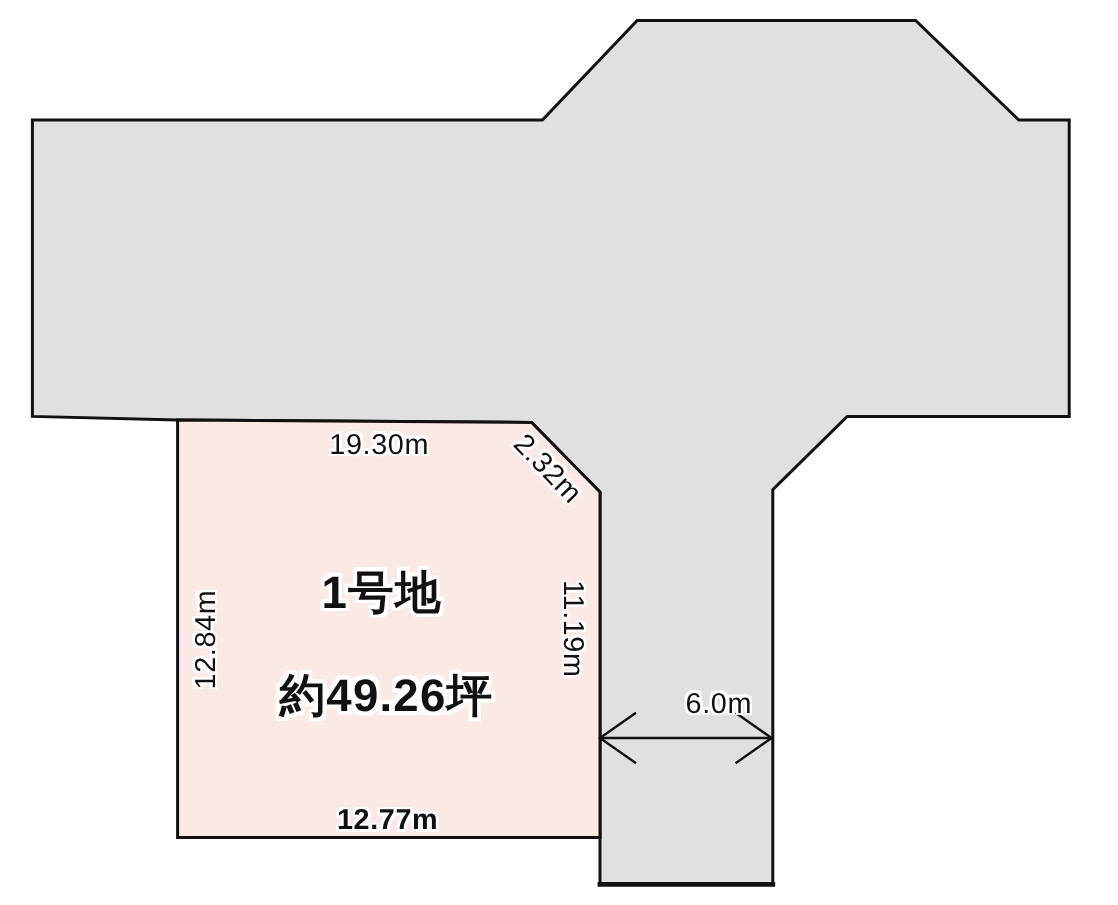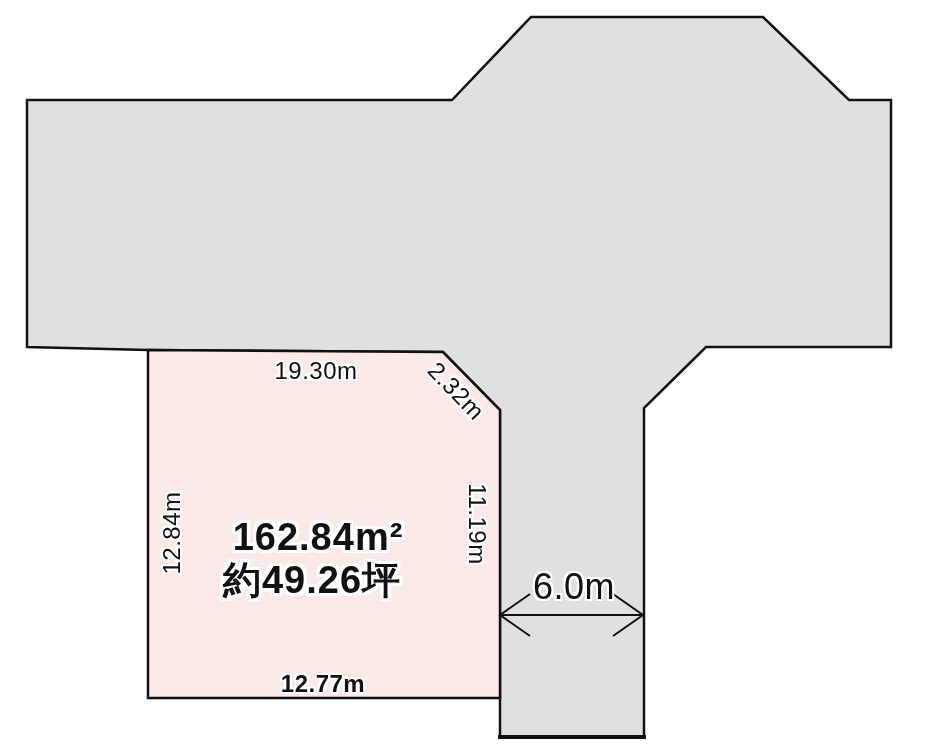--- a/index.html
+++ b/index.html
@@ -42,22 +42,23 @@
     font-size: 38px;
     font-weight: bold;
     letter-spacing: 1px;
     text-shadow:
       -3px -3px 0 #fff,  3px -3px 0 #fff,
       -3px  3px 0 #fff,  3px  3px 0 #fff,
        0   -3px 0 #fff,  0    3px 0 #fff,
       -3px  0   0 #fff,  3px  0   0 #fff;
   }
   .road-width-lbl {
-    font-size: 36px;
+    font-size: 24px;
     letter-spacing: 0.5px;
+    margin-left: 25px;
   }
 </style>
 </head>
 <body>
 
 <div class="stage">
 
   <svg width="932" height="754" viewBox="0 0 932 754">
 
     <polygon points="27,100 452,100 531,17 763,17 849,100 891,100 891,347 706,347 644,408 644,737 500,737 500,410 443,352 148,350 27,347" stroke="#111111" stroke-width="2.5" stroke-linejoin="miter" fill="#e0e0e0"></polygon>
@@ -66,22 +67,22 @@
 
     <polygon points="148,350 443,352 500,410 500,698 148,698" stroke="#111111" stroke-width="2.5" stroke-linejoin="miter" fill="#fbe9e8"></polygon>
 
     <g stroke="#111111" stroke-width="2" fill="none">
       <line x1="500" y1="615" x2="643" y2="615"></line>
       <polyline points="530,594 500,615 530,636"></polyline>
       <polyline points="613,594 643,615 613,636"></polyline>
     </g>
   </svg>
 
-  <div class="lbl big" style="left:318px; top:537px;">162.84m²</div>
-  <div class="lbl big" style="left:312px; top:580px;">約49.26坪</div>
+  <div class="lbl big" style="left:318px; top:494px;">1号地</div>
+  <div class="lbl big" style="left:322px; top:580px;">約49.26坪</div>
 
   <div class="lbl dim" style="left:316px; top:371px;">19.30m</div>
   <div class="lbl dim dim-rot-diag" style="left:456px; top:391px;">2.32m</div>
   <div class="lbl dim dim-rot-ccw" style="left:172px; top:533px;">12.84m</div>
   <div class="lbl dim dim-rot-cw" style="left:477px; top:524px;">11.19m</div>
   <div class="lbl dim" style="left:323px; top:684px;font-weight:bold;">12.77m</div>
 
   <div class="lbl road-width-lbl" style="left:574px; top:587px;">6.0m</div>
 
 </div>

